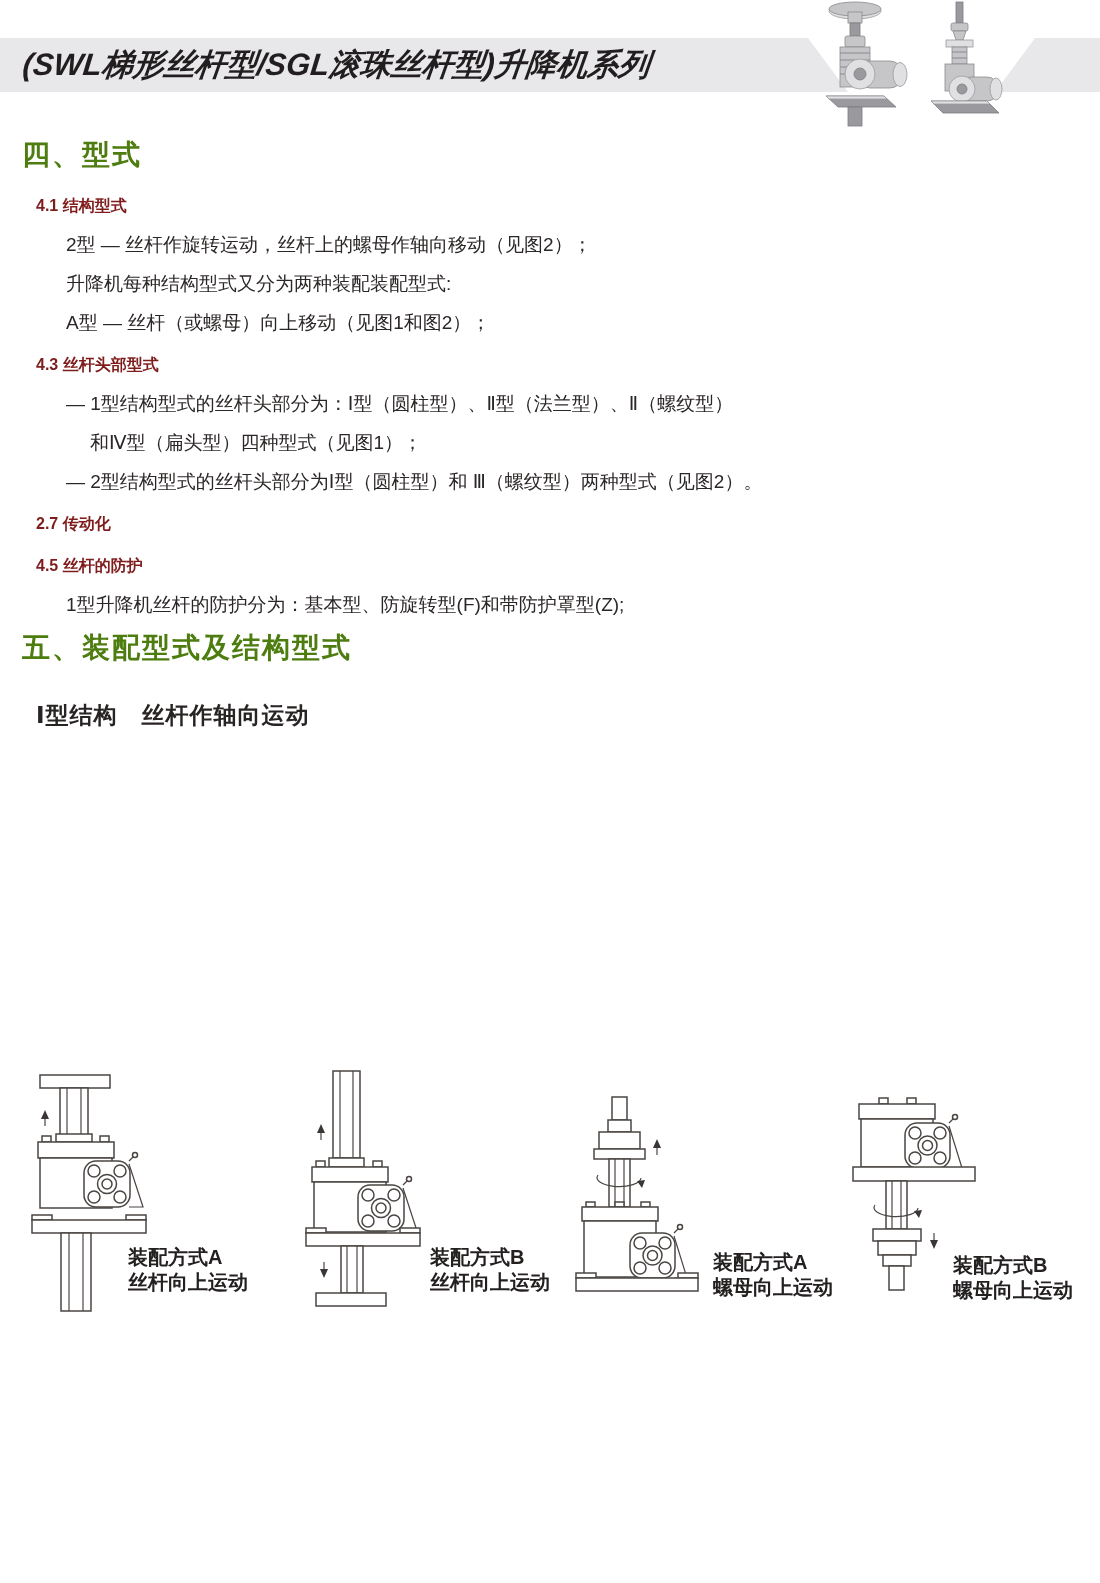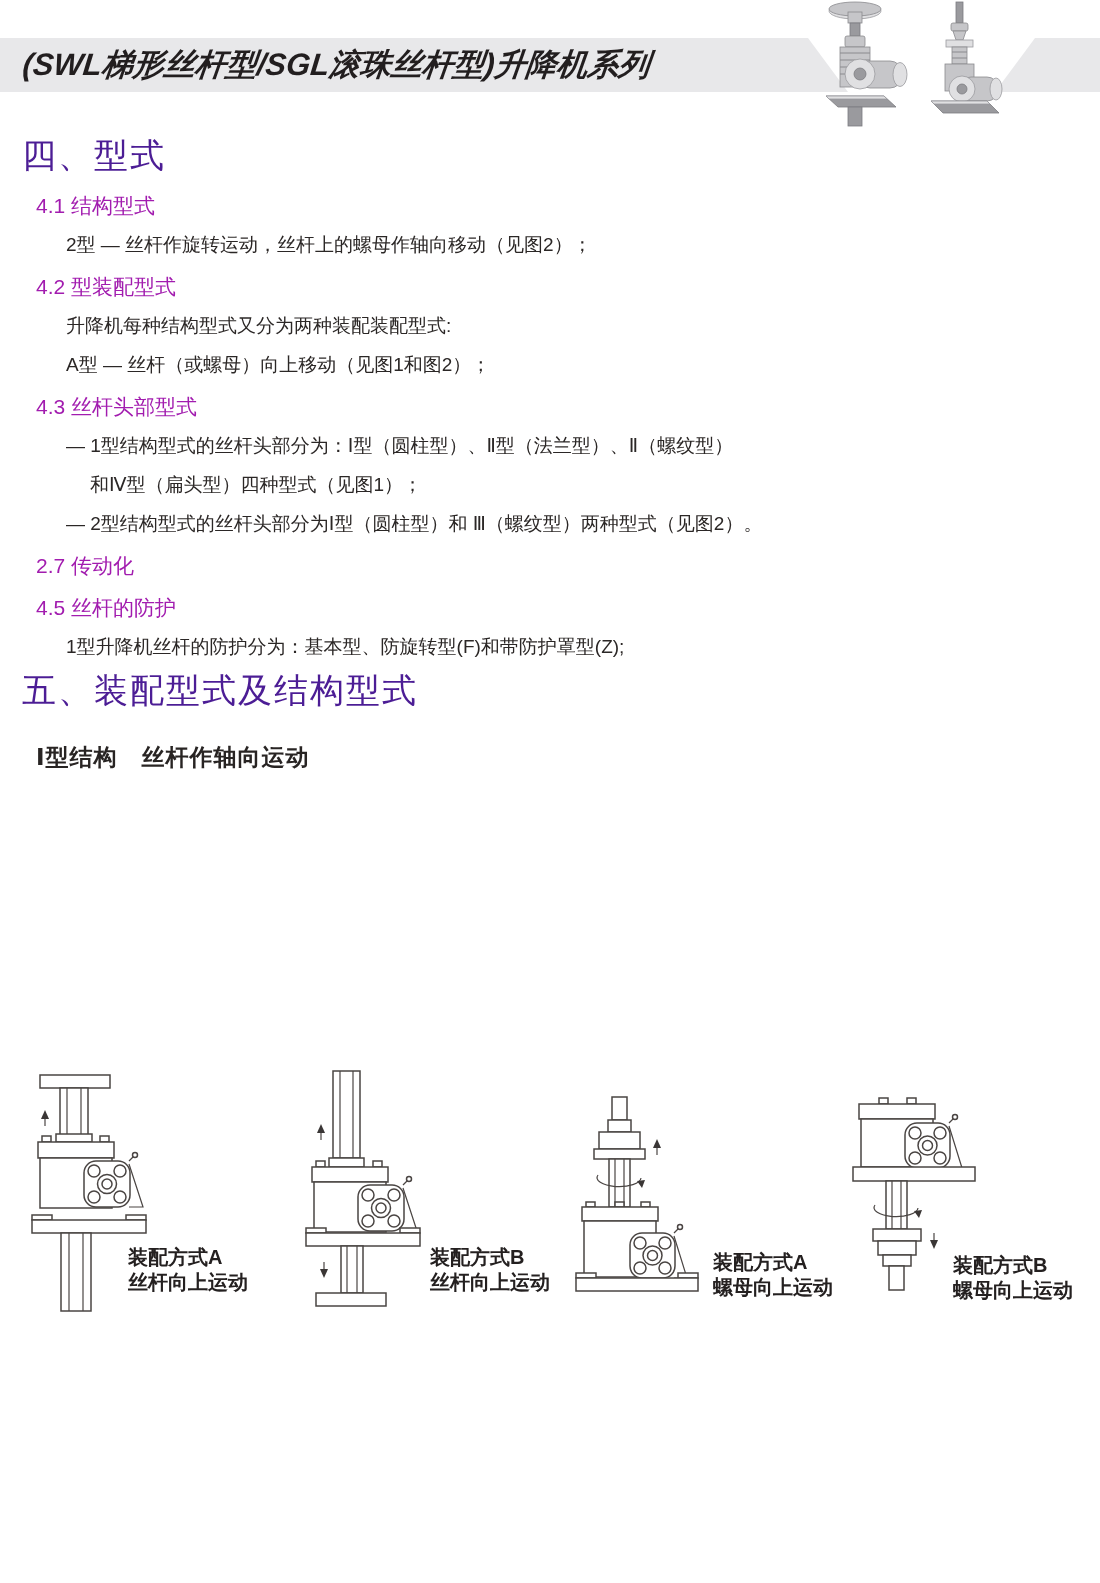--- a/index.html
+++ b/index.html
@@ -18,23 +18,23 @@
     padding-left:20px; color:#221e1f; transform:skewX(-6deg); transform-origin:left bottom;
     white-space:nowrap;
   }
   .banner-right {
     position:absolute; left:995px; top:38px; width:105px; height:54px; background:#e8e8ea;
     clip-path:polygon(40px 0, 100% 0, 100% 100%, 0 100%);
   }
   .jacks { position:absolute; left:818px; top:0; width:192px; height:128px; }
   
   main { position:absolute; left:0; top:125px; width:1100px; }
-  .h-sec  { font-size:34px; line-height:44px; font-weight:normal; margin:8px 0 0 22px; color:#4c1d95; letter-spacing:2px; }
+  .h-sec  { font-size:28px; line-height:44px; font-weight:bold; margin:8px 0 0 22px; color:#4d7c0f; letter-spacing:2px; }
   .h-sec5 { }
-  .h-sub  { font-size:21px; line-height:27px; font-weight:normal; margin:15px 0 0 36px; color:#a21caf; }
+  .h-sub  { font-size:16px; line-height:27px; font-weight:bold; margin:15px 0 0 36px; color:#7f1d1d; }
   .p-line { font-size:19px; line-height:26px; margin:13px 0 0 66px; color:#2b2726; }
   .p-line.indent2 { margin-left:90px; }
   .h-struct { font-size:23px; line-height:30px; font-weight:bold; margin:30px 0 0 36px; letter-spacing:1px; }
   
   .figures { position:absolute; left:0; top:1058px; width:960px; height:280px; }
   .fig-svg { position:absolute; }
   .fig-cap { position:absolute; font-size:20px; line-height:25px; font-weight:bold; color:#242020; white-space:nowrap; }
   .fig-svg .o { fill:#ffffff; stroke:#4a4543; stroke-width:1.5; }
   .fig-svg .l { stroke:#4a4543; stroke-width:1.2; fill:none; }
   .fig-svg .a { fill:#3a3635; stroke:none; }
@@ -92,21 +92,20 @@
       <path class="jk-lite" d="M113 101 L169 101 L172 104 L116 104 Z"></path>
     </g>
   </svg>
 
   <main>
     <h1 class="h-sec">四、型式</h1>
 
     <h2 class="h-sub">4.1 结构型式</h2>
     <p class="p-line">2型 — 丝杆作旋转运动，丝杆上的螺母作轴向移动（见图2）；</p>
 
-    <h2 class="h-sub">4.2 型装配型式</h2>
     <p class="p-line">升降机每种结构型式又分为两种装配装配型式:</p>
     <p class="p-line">A型 — 丝杆（或螺母）向上移动（见图1和图2）；</p>
 
     <h2 class="h-sub">4.3 丝杆头部型式</h2>
     <p class="p-line">— 1型结构型式的丝杆头部分为：Ⅰ型（圆柱型）、Ⅱ型（法兰型）、Ⅱ（螺纹型）</p>
     <p class="p-line indent2">和Ⅳ型（扁头型）四种型式（见图1）；</p>
     <p class="p-line">— 2型结构型式的丝杆头部分为Ⅰ型（圆柱型）和 Ⅲ（螺纹型）两种型式（见图2）。</p>
 
     <h2 class="h-sub">2.7 传动化</h2>
 

